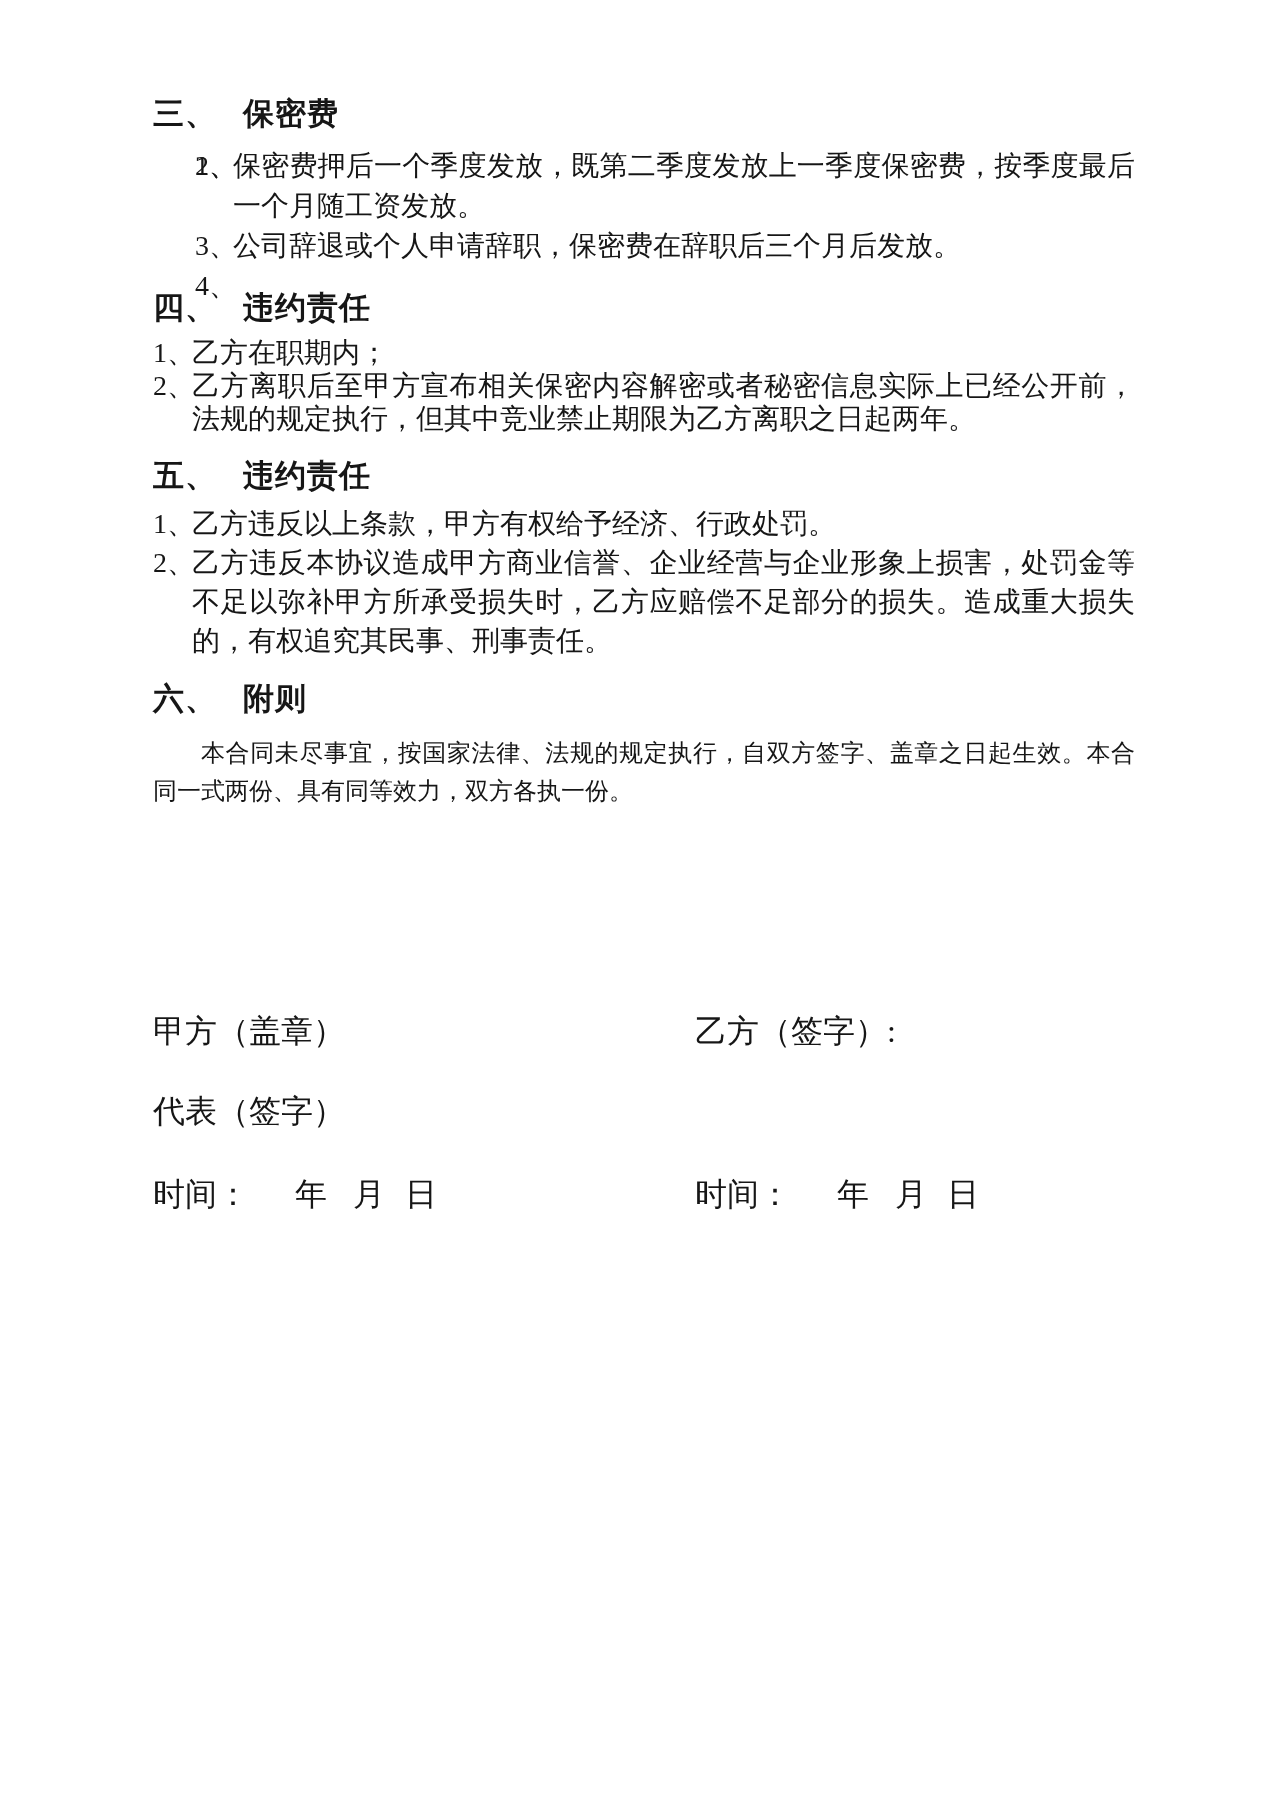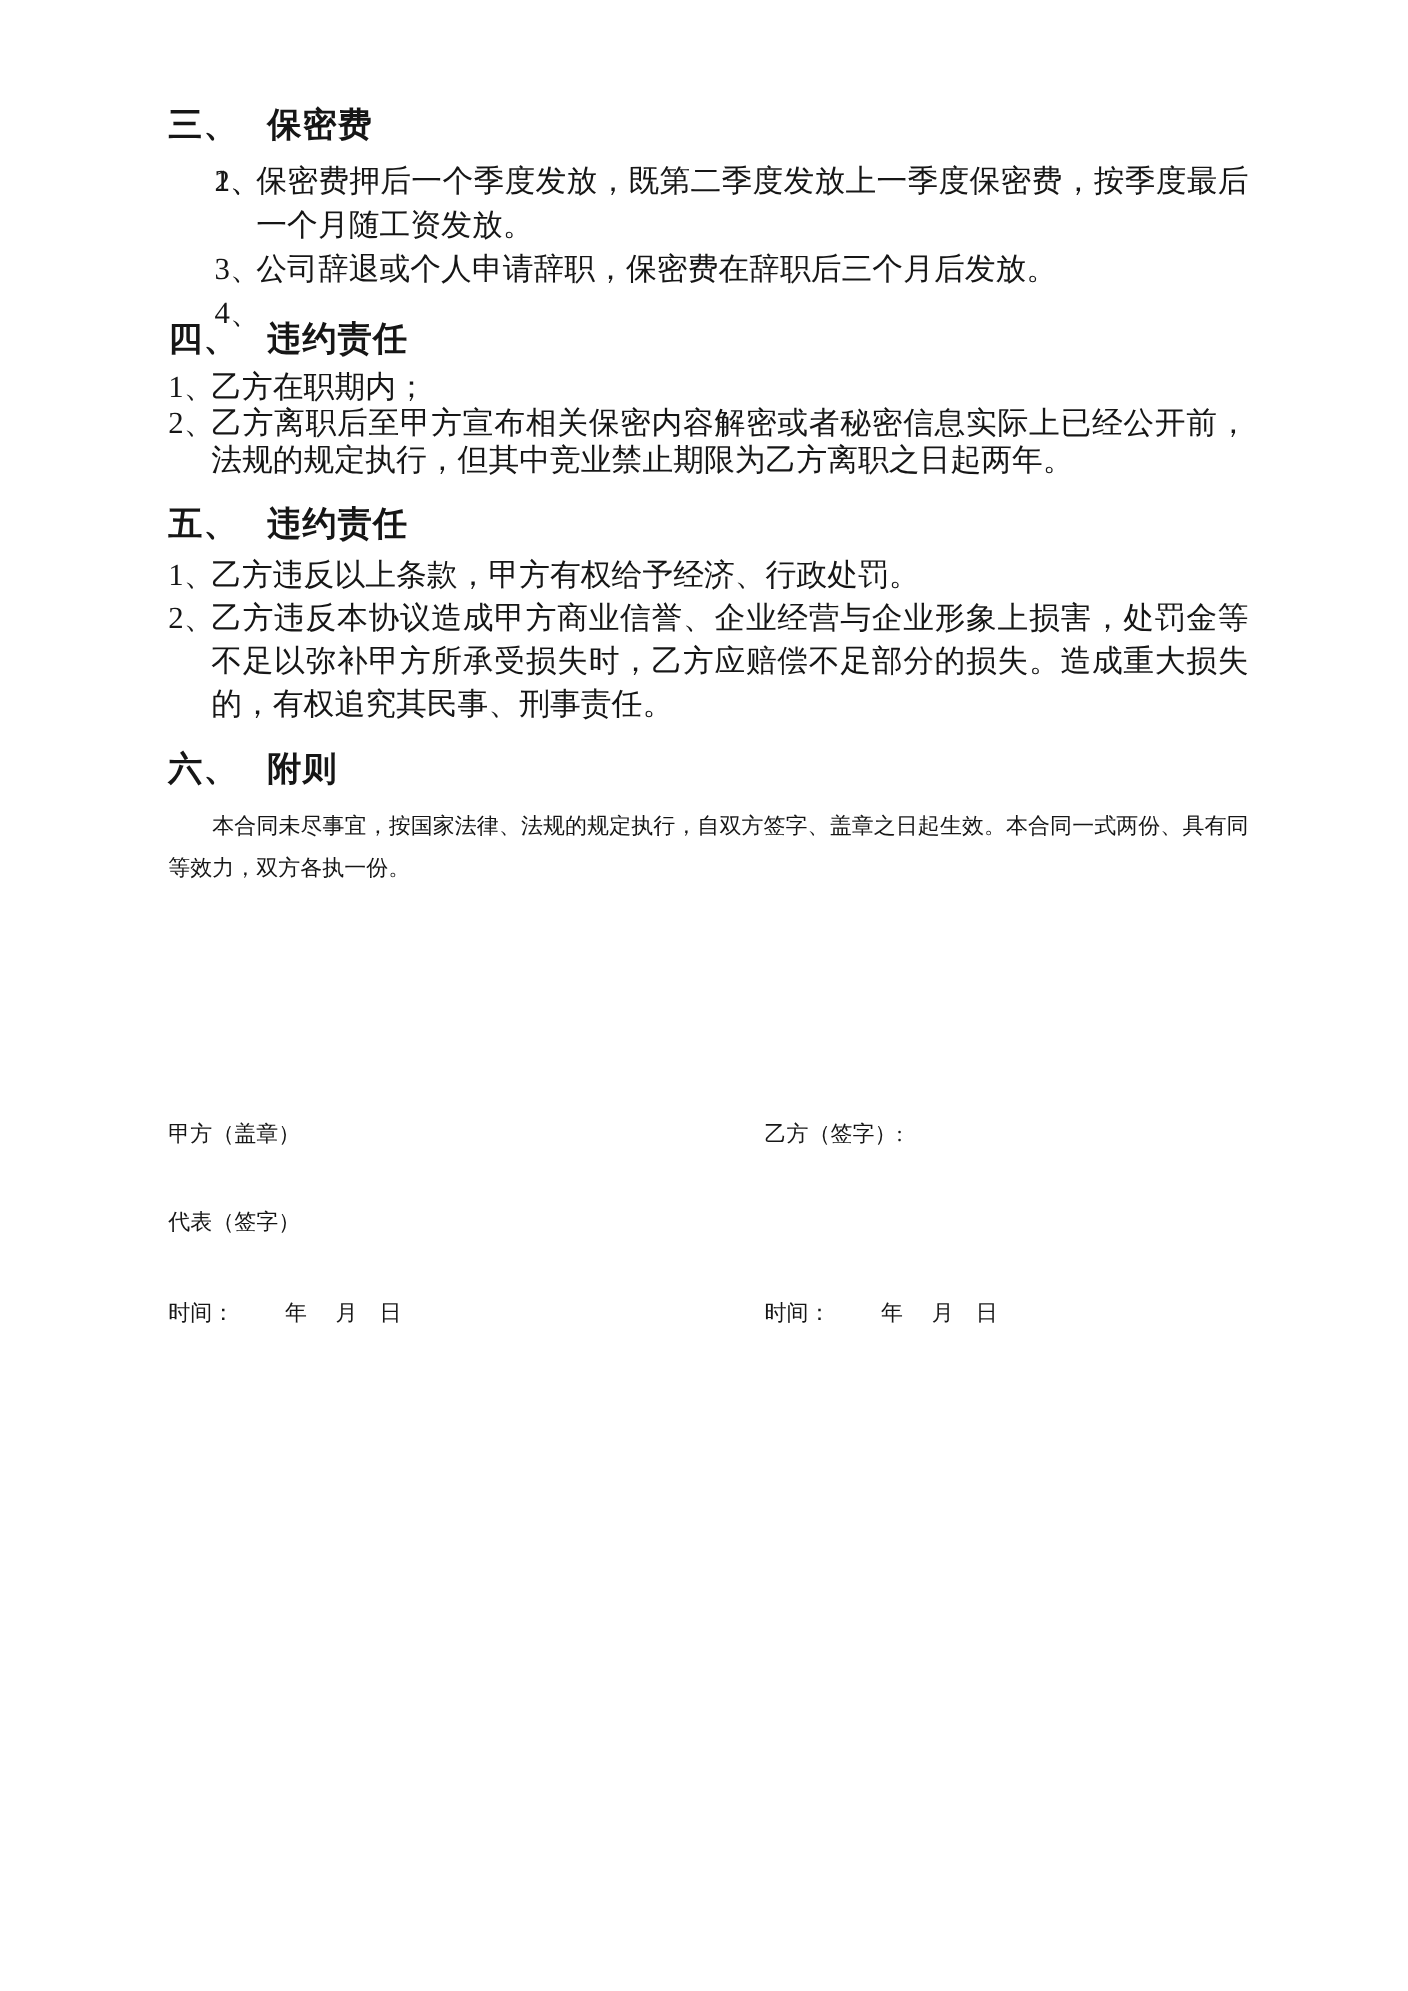--- a/index.html
+++ b/index.html
@@ -33,28 +33,27 @@
   .items.s4 { margin-top: 6px; }
   .items.s5 { margin-top: 6px; }
   .item { position: relative; text-align: justify; }
   .items.s3 .item { padding-left: 38px; line-height: 40px; }
   .items.s4 .item { padding-left: 39px; line-height: 33px; }
   .items.s5 .item { padding-left: 39px; line-height: 39px; }
   .item .num { position: absolute; left: 0; top: 0; }
 
   .closing {
     margin: 13px 0 0 0;
-    font-size: 20px;
+    font-size: 24px;
     line-height: 38px;
     text-align: justify;
     text-indent: 2em;
-    font-family: Liberation Mono, monospace;
   }
 
-  .sig-row { display: flex; font-size: 20px; line-height: 36px; }
+  .sig-row { display: flex; font-size: 32px; line-height: 36px; }
   .sig-row .cell-left { width: 542px; flex: 0 0 542px; }
   .sig-row .cell-right { flex: 1; }
   .sig-row.r1 { margin-top: 203px; }
   .sig-row.r2 { margin-top: 44px; }
   .sig-row.r3 { margin-top: 47px; }
   .t-year  { margin-left: 46px; }
   .t-month { margin-left: 26px; }
   .t-day   { margin-left: 20px; }
 </style>
 </head>

